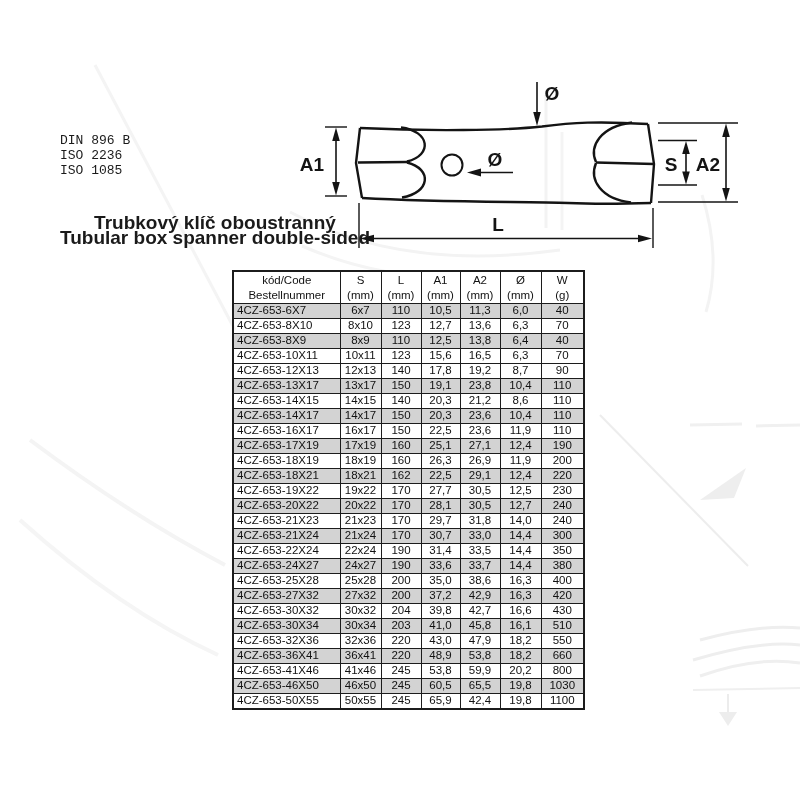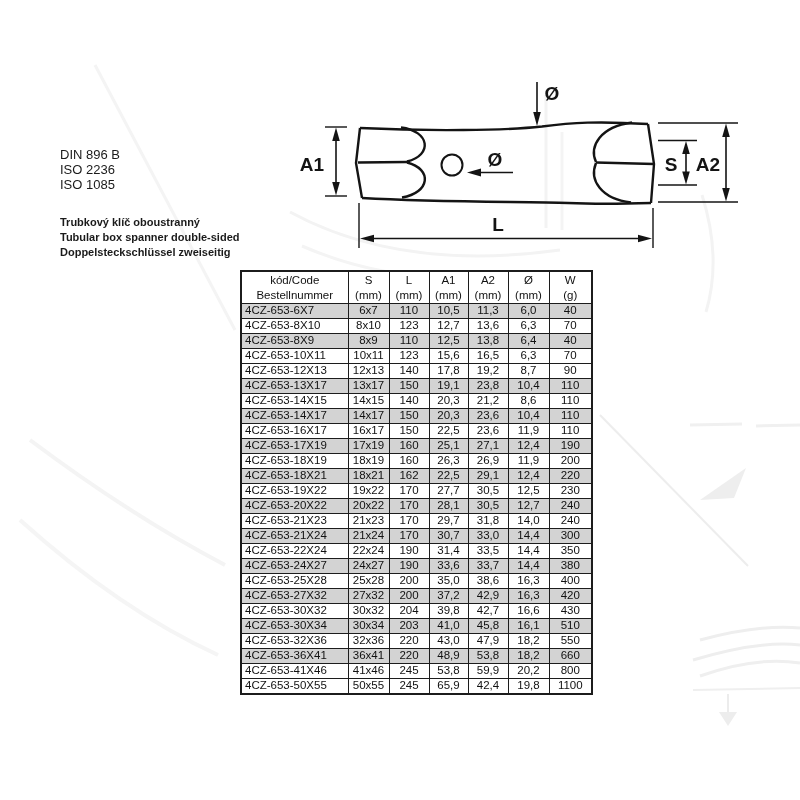--- a/index.html
+++ b/index.html
@@ -4,35 +4,35 @@
 <style>
   html,body{margin:0;padding:0;}
   body{
     width:800px;height:800px;position:relative;background:#ffffff;
     font-family:"Liberation Sans", sans-serif;color:#1a1a1a;overflow:hidden;
   }
   
   #watermark{position:absolute;left:0;top:0;z-index:0;pointer-events:none;}
 
   
-  .standards{position:absolute;left:60px;top:147px;font-size:13px;line-height:15px;z-index:2;}
-  .titles{position:absolute;left:60px;top:215px;font-size:11px;line-height:15px;font-weight:bold;z-index:2;}
+  .standards{position:absolute;left:60px;top:133px;font-size:13px;line-height:15px;z-index:2;font-family:Liberation Mono, monospace;}
+  .titles{position:absolute;left:60px;top:215px;font-size:19px;line-height:15px;font-weight:bold;z-index:2;text-align:center;}
 
   
   .drawing{position:absolute;left:280px;top:58px;z-index:2;}
   .drawing path,.drawing line,.drawing circle{fill:none;stroke:#141414;}
   .drawing .outline{stroke-width:2.4px;}
   .drawing .thin{stroke-width:1.4px;}
   .drawing .dim{stroke-width:1.6px;}
   .drawing .ah{fill:#141414;stroke:none;}
   .drawing text{fill:#141414;font-family:"Liberation Sans",sans-serif;font-weight:bold;font-size:19px;}
 
   
   .spec-table{
-    position:absolute;left:240px;top:270px;z-index:2;
+    position:absolute;left:232px;top:270px;z-index:2;
     border-collapse:collapse;table-layout:fixed;
     font-size:11.5px;color:#111;
   }
   .spec-table th,.spec-table td{
     border:1px solid #1c1c1c;padding:0 2px;text-align:center;
     font-weight:normal;height:14px;line-height:13.5px;white-space:nowrap;overflow:hidden;
   }
   .spec-table th{height:31px;line-height:15px;background:#fff;}
   .spec-table{border:2px solid #1c1c1c;}
   .spec-table td.code{text-align:left;padding-left:3px;}
@@ -66,21 +66,20 @@
 
 <div class="standards">
   <div>DIN 896 B</div>
   <div>ISO 2236</div>
   <div>ISO 1085</div>
 </div>
 
 <div class="titles">
   <div>Trubkový klíč oboustranný</div>
   <div>Tubular box spanner double-sided</div>
-  <div>Doppelsteckschlüssel zweiseitig</div>
 </div>
 
 <div class="drawing">
   <svg width="480" height="210" viewBox="0 0 480 210">
 
     <g class="outline">
       <path d="M80,70 L76,105 L82,140"></path>
       <path d="M80,70 C150,73.5 225,72.5 262,68.5 C292,64.5 318,63 368,66"></path>
       <path d="M82,140 C160,144.5 245,143.5 288,145 C312,146 336,146 371,145"></path>
       <path d="M368,66 L374,106 L371,145"></path>
@@ -404,20 +403,29 @@
       </tr>
       <tr>
         <td class="code">4CZ-653-41X46</td>
         <td>41x46</td>
         <td>245</td>
         <td>53,8</td>
         <td>59,9</td>
         <td>20,2</td>
         <td>800</td>
       </tr>
+      <tr class="shade">
+        <td class="code">4CZ-653-46X50</td>
+        <td>46x50</td>
+        <td>245</td>
+        <td>60,5</td>
+        <td>65,5</td>
+        <td>19,8</td>
+        <td>1030</td>
+      </tr>
       <tr>
         <td class="code">4CZ-653-50X55</td>
         <td>50x55</td>
         <td>245</td>
         <td>65,9</td>
         <td>42,4</td>
         <td>19,8</td>
         <td>1100</td>
       </tr>
     </tbody>

